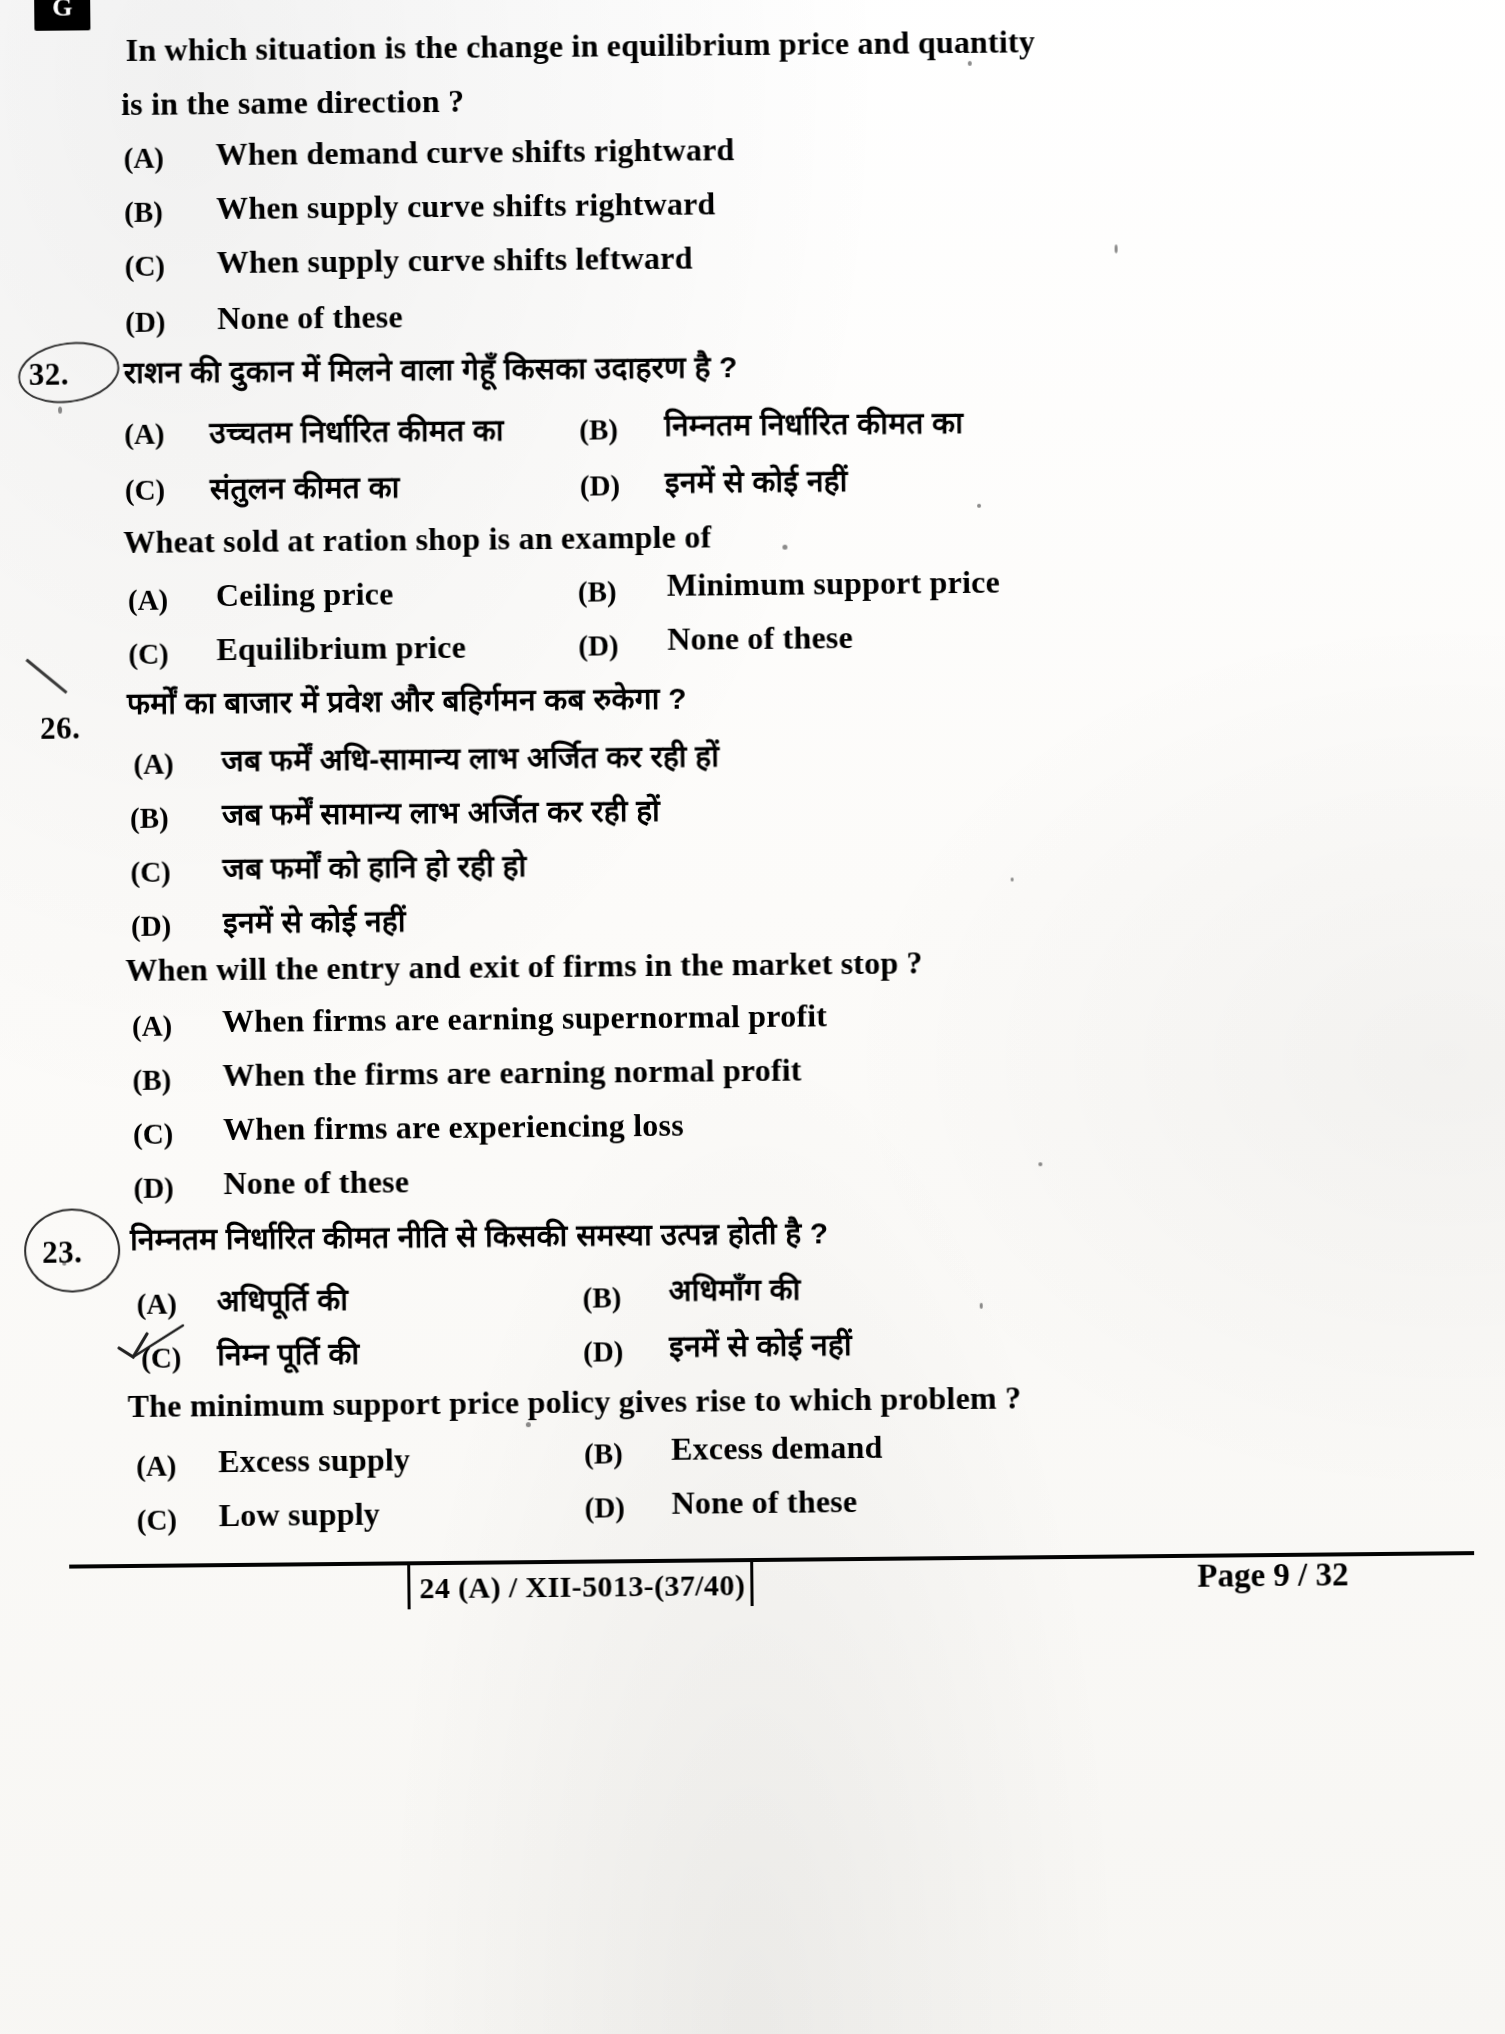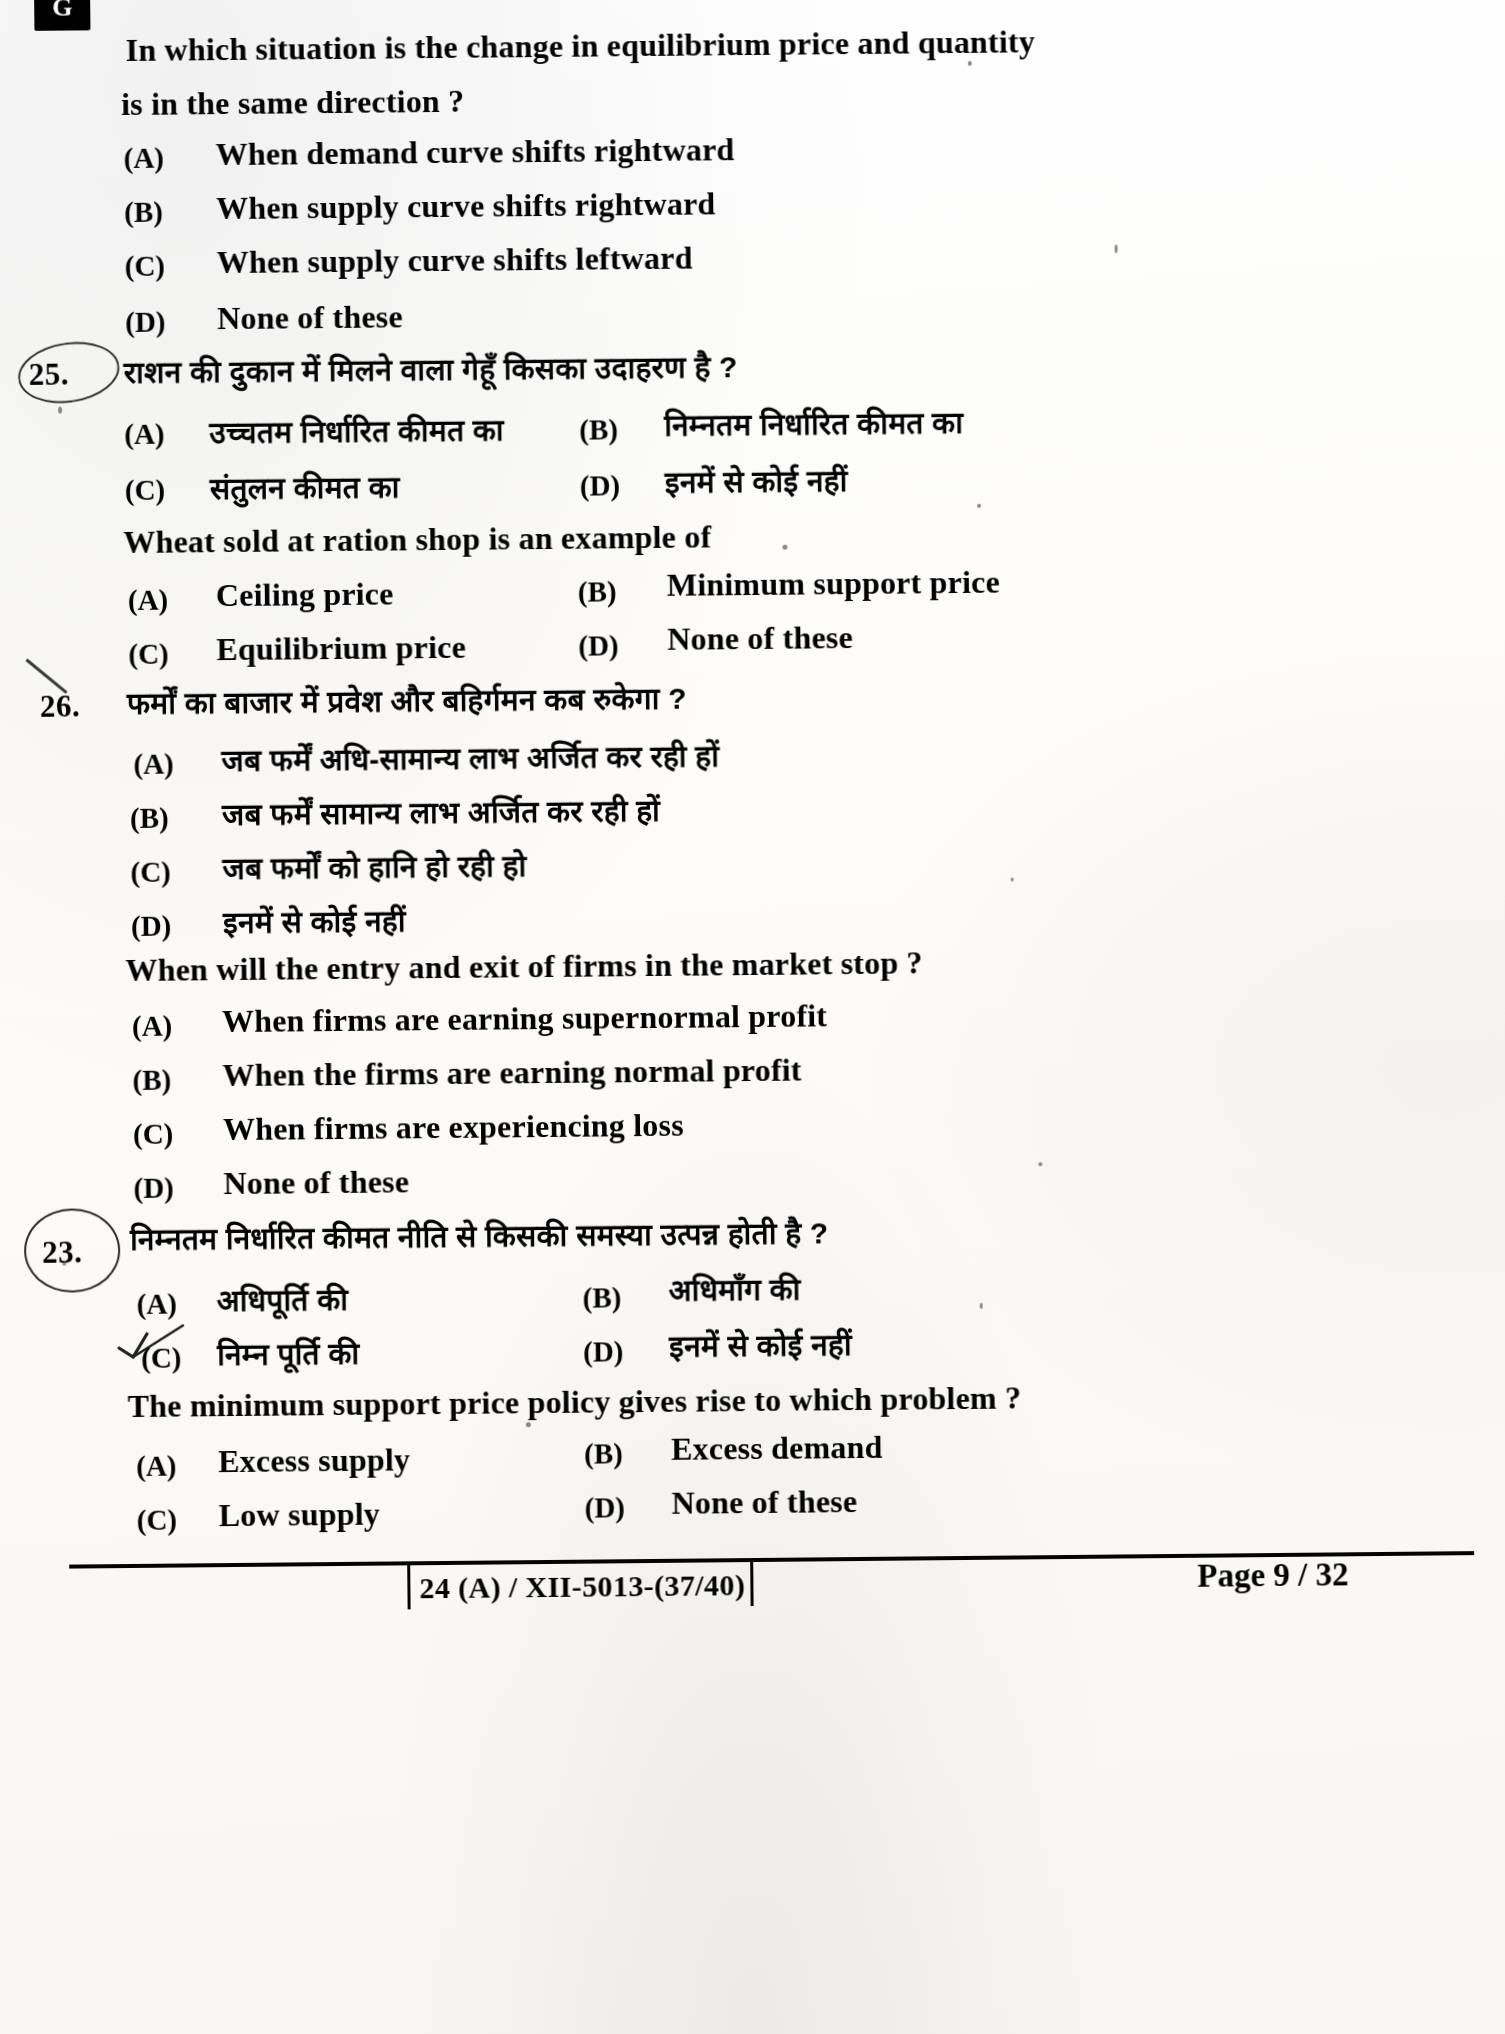--- a/index.html
+++ b/index.html
@@ -163,21 +163,21 @@
     <div class="line-en" style="left:222px; top:185px;">When supply curve shifts rightward</div>
 
     <div class="optlabel" style="left:130px; top:244px;">(C)</div>
     <div class="line-en" style="left:222px; top:239px;">When supply curve shifts leftward</div>
 
     <div class="optlabel" style="left:130px; top:300px;">(D)</div>
     <div class="line-en" style="left:222px; top:295px;">None of these</div>
   </div>
 
   <div>
-    <div class="qnum" style="left:33px; top:350px;">25.</div>
+    <div class="qnum" style="left:33px; top:350px;">32.</div>
 
     <div class="pen pen-ellipse-25" style="left:22px; top:336px;"></div>
 
     <div class="line-hi" style="left:128px; top:345px;">राशन की दुकान में मिलने वाला गेहूँ किसका उदाहरण है ?</div>
 
     <div class="optlabel" style="left:128px; top:412px;">(A)</div>
     <div class="line-hi" style="left:213px; top:406px;">उच्चतम निर्धारित कीमत का</div>
     <div class="optlabel" style="left:583px; top:412px;">(B)</div>
     <div class="line-hi" style="left:668px; top:403px;">निम्नतम निर्धारित कीमत का</div>
 
@@ -193,21 +193,21 @@
     <div class="optlabel" style="left:580px; top:574px;">(B)</div>
     <div class="line-en" style="left:669px; top:566px;">Minimum support price</div>
 
     <div class="optlabel" style="left:130px; top:632px;">(C)</div>
     <div class="line-en" style="left:218px; top:626px;">Equilibrium price</div>
     <div class="optlabel" style="left:580px; top:628px;">(D)</div>
     <div class="line-en" style="left:669px; top:620px;">None of these</div>
   </div>
 
   <div>
-    <div class="qnum" style="left:41px; top:682px;">26.</div>
+    <div class="qnum" style="left:41px; top:704px;">26.</div>
     <div class="pen-stroke" style="left:22px; top:668px; width:52px; height:2.6px; transform:rotate(40deg);"></div>
 
     <div class="line-hi" style="left:128px; top:676px;">फर्मों का बाजार में प्रवेश और बहिर्गमन कब रुकेगा ?</div>
 
     <div class="optlabel" style="left:134px; top:742px;">(A)</div>
     <div class="line-hi" style="left:222px; top:734px;">जब फर्में अधि-सामान्य लाभ अर्जित कर रही हों</div>
 
     <div class="optlabel" style="left:130px; top:796px;">(B)</div>
     <div class="line-hi" style="left:222px; top:788px;">जब फर्में सामान्य लाभ अर्जित कर रही हों</div>
 

